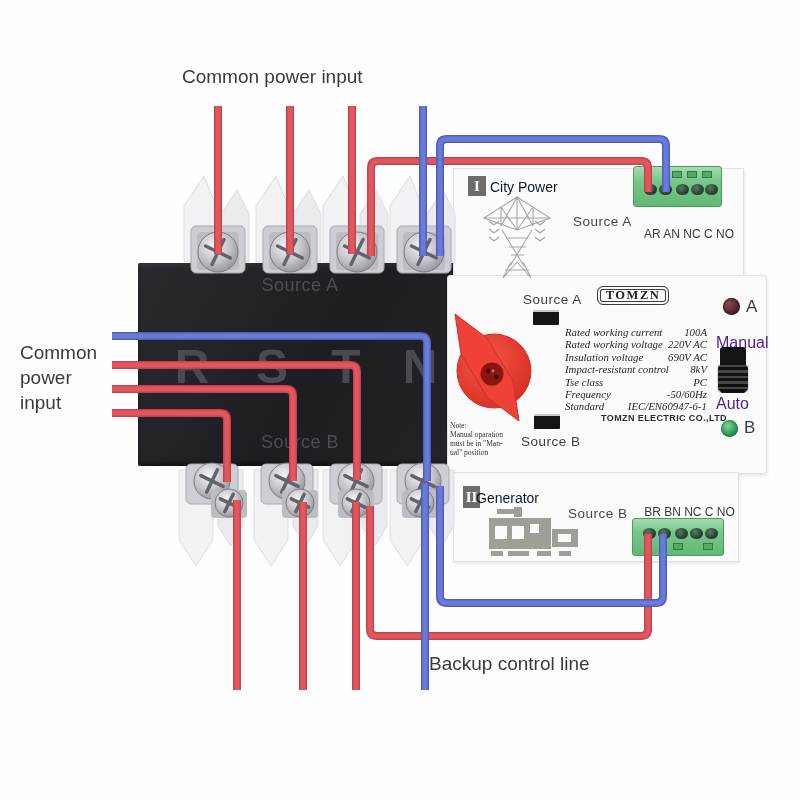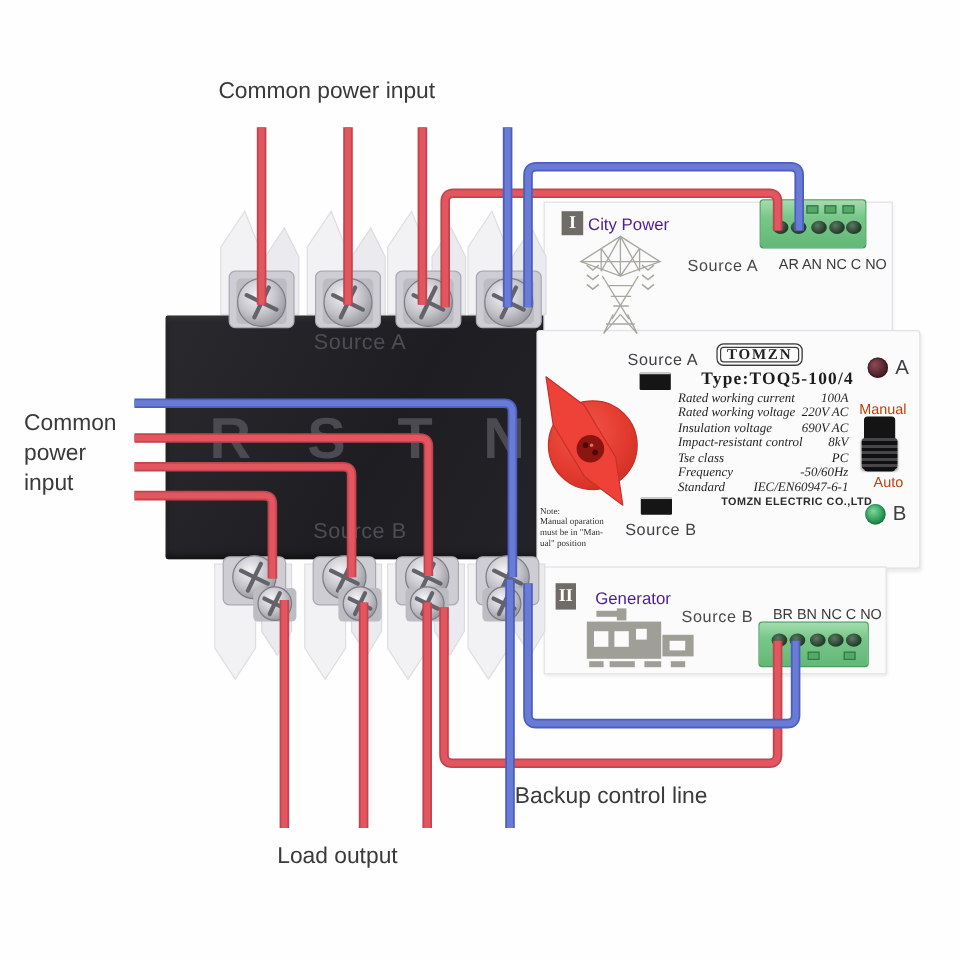--- a/index.html
+++ b/index.html
@@ -13,21 +13,21 @@
     box-shadow:inset 0 3px 4px rgba(255,255,255,.06), inset 0 -3px 5px rgba(0,0,0,.5);}
   .body-src{position:absolute;left:0;width:100%;text-align:center;font-size:18px;color:#4d4d53;letter-spacing:.5px;}
   .phase{position:absolute;top:76px;font-size:48px;font-weight:bold;color:#4a4a50;transform:translateX(-50%);}
   
   .panel{position:absolute;background:#fbfbfc;border:1px solid #e2e2e6;box-shadow:1px 2px 3px rgba(0,0,0,.08);}
   #band-top{left:453px;top:168px;width:289px;height:107px;}
   #panel-mid{left:447px;top:275px;width:318px;height:197px;border-radius:3px;}
   #band-bottom{left:453px;top:472px;width:284px;height:88px;}
   .roman-box{position:absolute;background:#6f6b66;color:#fff;text-align:center;
     font-family:"Liberation Serif",serif;font-weight:bold;}
-  .unit-title{position:absolute;font-size:14px;color:#4c1d95;}
+  .unit-title{position:absolute;font-size:14px;color:#0f172a;}
   .src-small{position:absolute;font-size:13.5px;color:#474747;letter-spacing:.5px;}
   .term-lbl{position:absolute;font-size:12px;color:#3a3a3a;white-space:nowrap;}
   .green-block{position:absolute;background:linear-gradient(180deg,#a5dcb0 0%,var(--terminal-green,#79c78a) 35%,#62b875 100%);
     border:1px solid #46a05c;border-radius:3px;}
   .hole{position:absolute;width:13px;height:11px;border-radius:50%;
     background:radial-gradient(circle at 40% 35%,#5a7a62 0%,#243c2b 65%);}
   .pin{position:absolute;width:8px;height:5px;background:#55a868;border:1px solid #2f7a44;}
   
   .pnl-lbl{position:absolute;font-size:13.5px;color:#3f3f44;letter-spacing:.5px;}
   .ind-window{position:absolute;width:26px;height:13px;background:#151515;border-top:2px solid #c9c9c9;border-radius:1px;}
@@ -38,21 +38,21 @@
   #type-label{position:absolute;left:120px;top:32px;width:160px;text-align:center;
     font-family:"Liberation Serif",serif;font-weight:bold;font-size:14.5px;letter-spacing:1px;color:#1c1c1c;white-space:nowrap;}
   #specs{position:absolute;left:117px;top:50px;width:142px;font-family:"Liberation Serif",serif;
     font-size:10.8px;line-height:12.4px;color:#1f1f1f;font-style:italic;}
   .spec-row{display:flex;justify-content:space-between;}
   #company{position:absolute;left:117px;top:137px;font-size:9px;font-weight:bold;letter-spacing:.4px;color:#2b2b2b;white-space:nowrap;margin-left:36px;}
   .led{position:absolute;width:17px;height:17px;border-radius:50%;}
   #led-a{left:275px;top:22px;background:radial-gradient(circle at 35% 35%,#8a4a56 0%,var(--led-a,#56242e) 55%,#361420 100%);box-shadow:inset 0 0 2px #000;}
   #led-b{left:273px;top:144px;background:radial-gradient(circle at 40% 35%,#7fd79a 0%,var(--led-b,#2e9958) 55%,#145330 100%);box-shadow:inset 0 0 2px #063;}
   .ind-letter{position:absolute;font-size:17px;color:#3f3f44;}
-  .mode-lbl{position:absolute;font-size:12px;color:#c2410c;}
+  .mode-lbl{position:absolute;font-size:16px;color:#4c1d95;}
   #slider{position:absolute;left:272px;top:71px;width:26px;height:46px;background:#141414;border-radius:3px;}
   #slider-knob{position:absolute;left:-2px;top:18px;width:30px;height:26px;border-radius:3px;
     background:repeating-linear-gradient(180deg,#47474a 0 2.5px,#101010 2.5px 5.5px);box-shadow:0 1px 2px rgba(0,0,0,.4);}
   #note{position:absolute;left:2px;top:145px;width:64px;font-size:7.5px;line-height:9px;color:#333;font-family:Liberation Serif, serif;}
   
   #overlay{position:absolute;left:0;top:0;pointer-events:none;}
   .fin{fill:#f2f2f5;stroke:#dedee2;stroke-width:1;}
   .fin2{fill:#ebebef;stroke:#dcdce0;}
   .cup{fill:#cdcdd3;stroke:#a9a9b0;stroke-width:1;}
   .cup2{fill:#bcbcc3;}
@@ -71,44 +71,42 @@
 <body>
 
 <div id="canvas">
 
   <div class="lbl" style="left:182px;top:66px;width:280px;">Common power input</div>
   <div class="lbl lbl-stack" style="left:20px;top:340px;width:95px;">
     <div>Common</div>
     <div>power</div>
     <div>input</div>
   </div>
-  <div class="lbl" style="left:231px;top:703px;width:200px;">Load output</div>
   <div class="lbl" style="left:429px;top:653px;width:240px;">Backup control line</div>
 
   <div id="breaker-body">
     <div class="body-src" style="top:12px;">Source A</div>
     <span class="phase" style="left:54px;">R</span>
     <span class="phase" style="left:134px;">S</span>
     <span class="phase" style="left:208px;">T</span>
     <span class="phase" style="left:282px;">N</span>
     <div class="body-src" style="bottom:13px;">Source B</div>
   </div>
 
   <div id="band-top" class="panel">
     <div class="roman-box" style="left:14px;top:7px;width:18px;height:20px;font-size:15px;line-height:20px;">I</div>
     <div class="unit-title" style="left:36px;top:10px;">City Power</div>
     <div class="src-small" style="left:119px;top:45px;">Source A</div>
-    <div class="term-lbl" style="left:190px;top:44px;width:95px;text-align:right;">AR AN NC C NO</div>
+    <div class="term-lbl" style="left:190px;top:58px;width:95px;text-align:left;">AR AN NC C NO</div>
   </div>
 
   <div id="panel-mid" class="panel">
     <div class="pnl-lbl" style="left:75px;top:16px;">Source A</div>
     <div class="ind-window" style="left:85px;top:34px;"></div>
     <div id="tomzn-logo">TOMZN</div>
-    <div id="type-label">Type:TOQ5-100/4</div>
     <div id="specs">
       <div class="spec-row">
           <span>Rated working current</span>
           <span>100A</span>
         </div>
       <div class="spec-row">
           <span>Rated working voltage</span>
           <span>220V AC</span>
         </div>
       <div class="spec-row">
@@ -132,36 +130,36 @@
           <span>IEC/EN60947-6-1</span>
         </div>
     </div>
     <div id="company">TOMZN ELECTRIC CO.,LTD</div>
     <div id="led-a" class="led"></div>
     <div class="ind-letter" style="left:298px;top:21px;">A</div>
     <div class="mode-lbl" style="left:268px;top:58px;">Manual</div>
     <div id="slider">
         <div id="slider-knob"></div>
       </div>
-    <div class="mode-lbl" style="left:268px;top:119px;margin-left:12px;">Auto</div>
+    <div class="mode-lbl" style="left:268px;top:119px;">Auto</div>
     <div id="led-b" class="led"></div>
     <div class="ind-letter" style="left:296px;top:142px;">B</div>
     <div id="note">
       <div>Note:</div>
       <div>Manual oparation</div>
       <div>must be in "Man-</div>
       <div>ual" position</div>
     </div>
     <div class="ind-window" style="left:86px;top:138px;"></div>
     <div class="pnl-lbl" style="left:73px;top:158px;">Source B</div>
   </div>
 
   <div id="band-bottom" class="panel">
     <div class="roman-box" style="left:9px;top:13px;width:17px;height:22px;font-size:15px;line-height:22px;">II</div>
-    <div class="unit-title" style="left:42px;top:17px;">Generator</div>
+    <div class="unit-title" style="left:22px;top:17px;">Generator</div>
     <div class="src-small" style="left:114px;top:33px;">Source B</div>
     <div class="term-lbl" style="left:188px;top:32px;width:95px;text-align:center;">BR BN NC C NO</div>
   </div>
 
   <div class="green-block" style="left:633px;top:166px;width:87px;height:39px;">
     <div class="pin" style="left:38px;top:4px;"></div>
     <div class="pin" style="left:53px;top:4px;"></div>
     <div class="pin" style="left:68px;top:4px;"></div>
     <div class="hole" style="left:10px;top:17px;"></div>
     <div class="hole" style="left:25px;top:17px;"></div>

